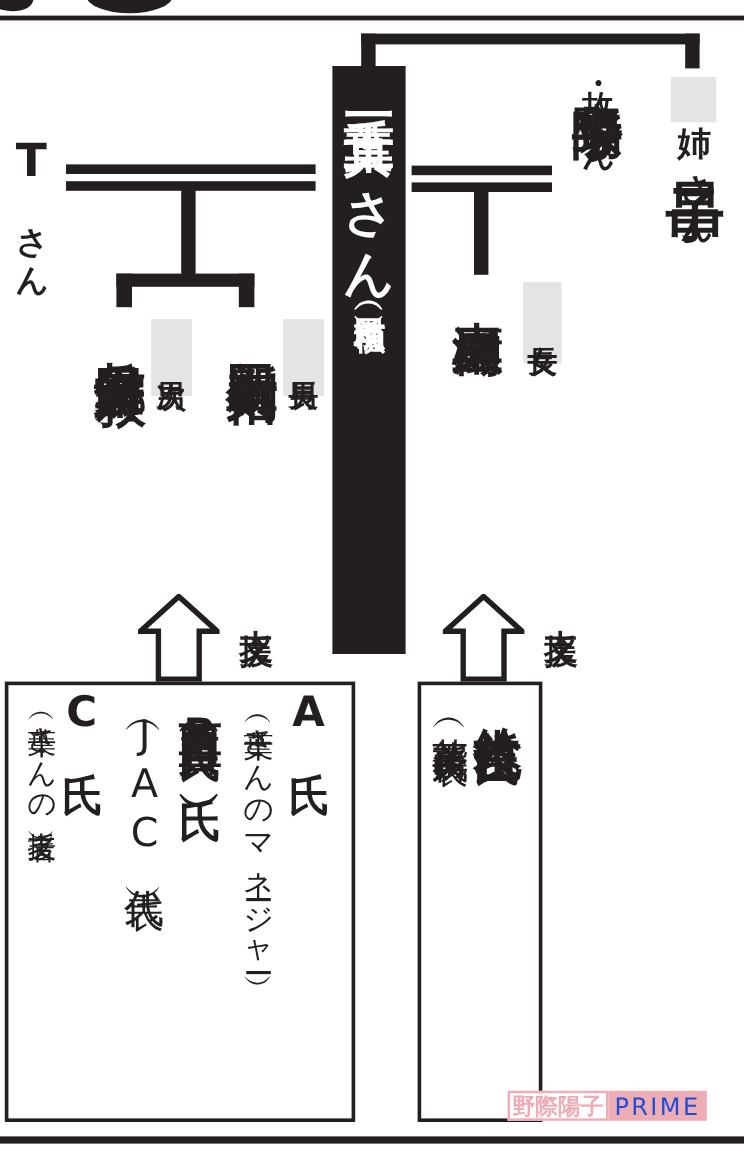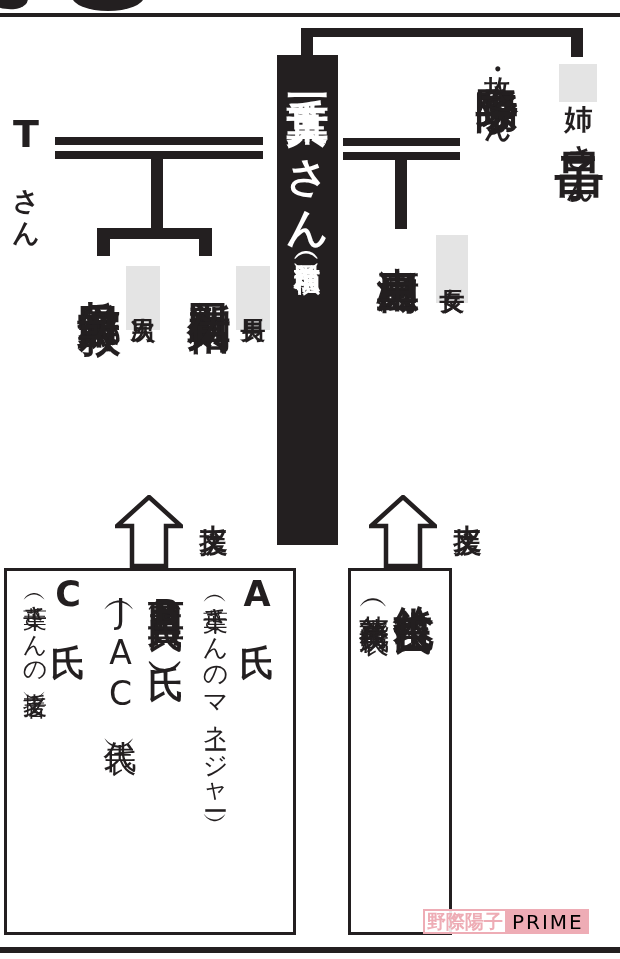--- a/index.html
+++ b/index.html
@@ -35,21 +35,21 @@
   .frag{position:absolute;background:var(--ink);border-radius:50%;}
   #watermark{
     position:absolute;left:423px;top:909px;height:25px;display:flex;align-items:stretch;
   }
   #wm-mag{
     background:rgba(255,255,255,.9);border:2px solid var(--pink);box-sizing:border-box;
     color:var(--pink);font-weight:700;font-size:19px;
     display:flex;align-items:center;padding:0 2px;
   }
   #wm-brand{
-    background:var(--pink);color:#000000;font-weight:500;font-size:20px;
+    background:var(--pink);color:#1d4ed8;font-weight:500;font-size:20px;
     letter-spacing:2px;display:flex;align-items:center;padding:0 5px;
   }
 </style>
 </head>
 <body>
 
 <div id="canvas">
 
   <div class="frag" style="left:-14px;top:-15px;width:42px;height:24px;transform:rotate(9deg);"></div>
   <div class="frag" style="left:72px;top:-18px;width:72px;height:29px;"></div>

